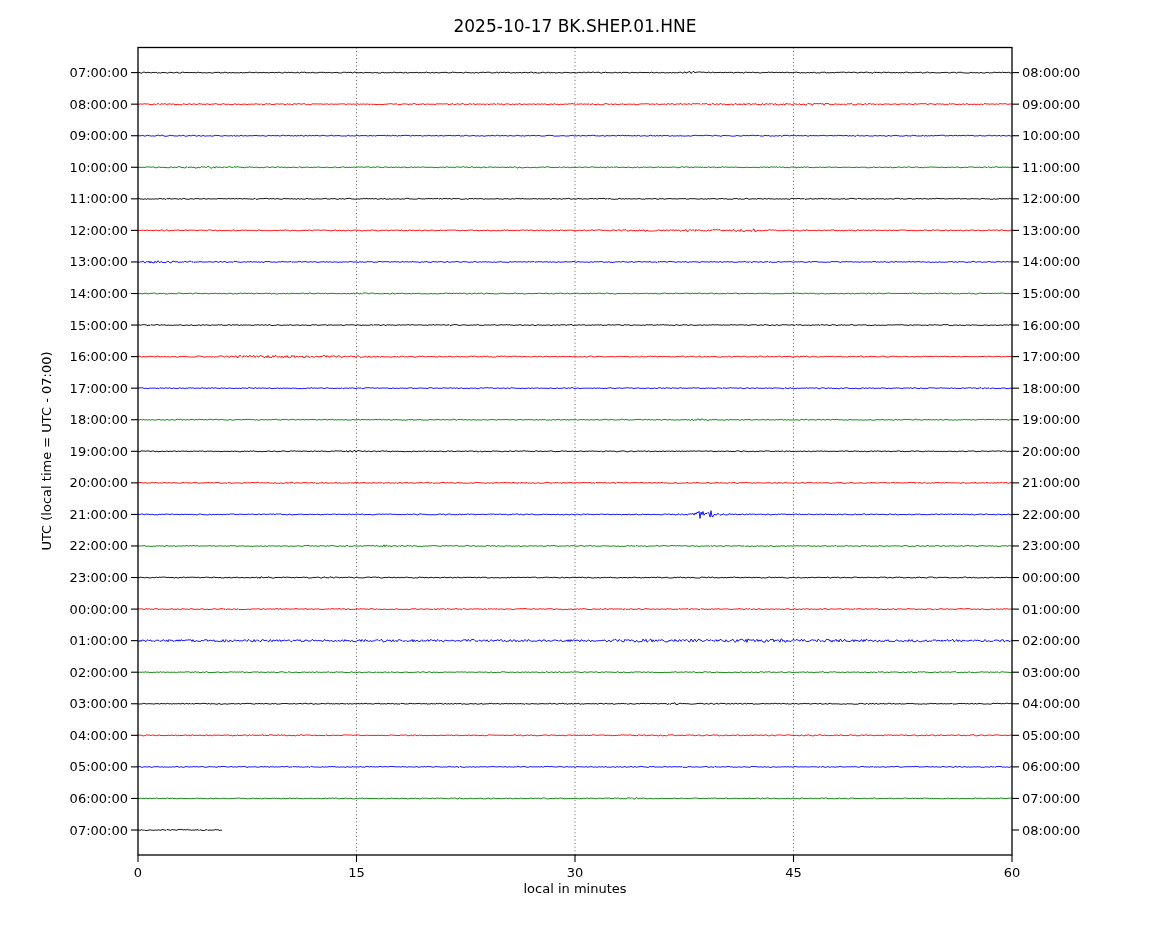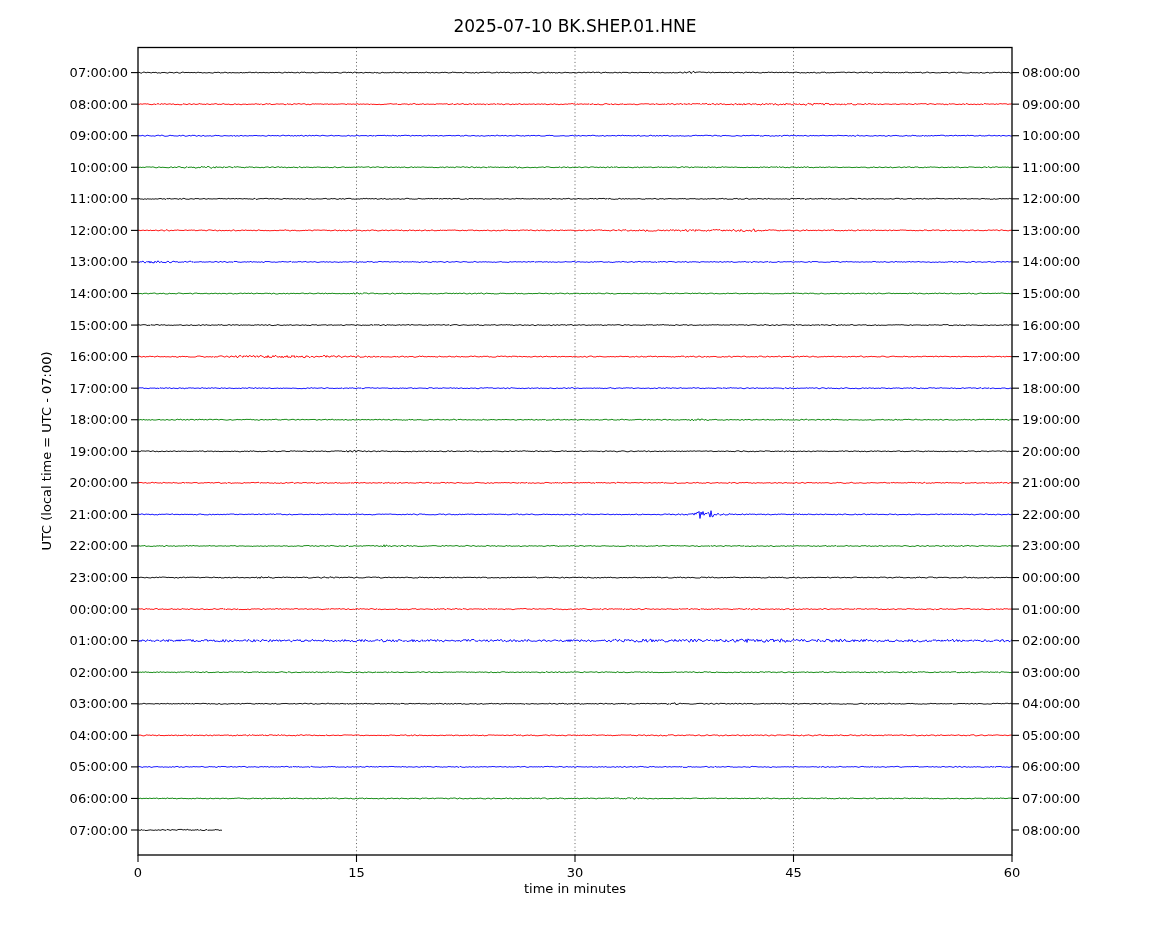--- a/index.html
+++ b/index.html
@@ -11,21 +11,21 @@
           font-size:13px;color:#000;}
   .ylabel{position:absolute;top:451px;left:46px;transform:translate(-50%,-50%) rotate(-90deg);
           white-space:nowrap;font-size:13px;color:#000;}
   svg{position:absolute;top:0;left:0;}
   .tick{font-family:"DejaVu Sans",sans-serif;font-size:13px;fill:#000;}
 </style>
 </head>
 <body>
 
 <div id="figure">
-  <div class="title">2025-07-10 BK.SHEP.01.HNE</div>
+  <div class="title">2025-10-17 BK.SHEP.01.HNE</div>
   <div class="ylabel">UTC (local time = UTC - 07:00)</div>
   <svg width="1150" height="950" viewBox="0 0 1150 950">
     <g>
         <line x1="356.5" y1="47.5" x2="356.5" y2="855" stroke="#000000" stroke-width="0.9" stroke-dasharray="1 2.6" opacity="0.7"></line>
         <line x1="575" y1="47.5" x2="575" y2="855" stroke="#000000" stroke-width="0.9" stroke-dasharray="1 2.6" opacity="0.7"></line>
         <line x1="793.5" y1="47.5" x2="793.5" y2="855" stroke="#000000" stroke-width="0.9" stroke-dasharray="1 2.6" opacity="0.7"></line>
       </g>
     <g>
         <path d="M138 72.60L139 72.13L140 72.82L141 73.04L142 73.12L143 72.10L144 72.18L145 72.23L146 72.93L147 72.49L148 72.19L149 72.65L150 72.40L151 73.14L152 72.65L153 72.34L154 72.51L155 72.60L156 72.15L157 73.10L158 73.01L159 72.60L160 73.13L161 73.06L162 72.31L163 72.75L164 72.27L165 72.67L166 72.71L167 73.03L168 73.13L169 72.41L170 72.24L171 72.63L172 72.41L173 72.80L174 73.12L175 72.54L176 72.52L177 72.07L178 72.76L179 73.06L180 73.13L181 72.83L182 72.14L183 72.15L184 72.38L185 72.92L186 72.12L187 72.86L188 72.23L189 72.64L190 72.61L191 72.64L192 72.36L193 72.86L194 72.39L195 72.56L196 72.98L197 72.55L198 72.20L199 72.38L200 72.80L201 72.22L202 73.07L203 72.84L204 72.78L205 72.56L206 73.12L207 72.69L208 72.96L209 72.27L210 72.90L211 72.73L212 73.13L213 73.04L214 72.66L215 72.08L216 72.79L217 72.30L218 72.38L219 72.19L220 72.82L221 73.15L222 72.41L223 73.12L224 72.33L225 72.27L226 72.34L227 72.75L228 73.10L229 72.64L230 72.50L231 72.86L232 72.90L233 72.30L234 73.02L235 72.52L236 73.11L237 72.47L238 72.97L239 72.76L240 72.97L241 72.07L242 73.06L243 72.79L244 72.57L245 73.06L246 72.14L247 73.06L248 72.32L249 72.37L250 72.14L251 72.41L252 72.93L253 72.28L254 72.88L255 72.51L256 72.12L257 72.45L258 73.08L259 72.59L260 72.47L261 72.73L262 72.61L263 72.65L264 72.19L265 73.01L266 72.49L267 72.74L268 72.62L269 73.13L270 72.43L271 72.44L272 72.61L273 72.19L274 72.86L275 72.71L276 72.13L277 73.01L278 72.26L279 72.32L280 72.39L281 72.89L282 72.90L283 73.11L284 72.38L285 72.16L286 72.40L287 72.80L288 72.50L289 72.05L290 72.83L291 72.32L292 72.30L293 72.60L294 72.80L295 72.73L296 72.88L297 72.40L298 72.18L299 73.13L300 72.92L301 72.23L302 72.13L303 72.48L304 72.21L305 72.06L306 72.98L307 72.61L308 72.73L309 72.71L310 72.74L311 72.90L312 72.32L313 72.26L314 72.80L315 72.82L316 73.03L317 72.69L318 72.95L319 72.35L320 72.37L321 72.32L322 72.31L323 72.51L324 72.13L325 73.05L326 72.48L327 72.42L328 73.07L329 72.13L330 72.59L331 72.75L332 72.89L333 72.73L334 72.68L335 72.40L336 72.64L337 72.16L338 72.79L339 72.80L340 73.08L341 73.05L342 72.78L343 72.07L344 72.46L345 72.06L346 72.51L347 72.99L348 72.10L349 72.45L350 72.62L351 72.09L352 72.98L353 73.08L354 72.14L355 72.12L356 72.44L357 72.39L358 72.98L359 72.63L360 72.85L361 72.33L362 72.71L363 72.96L364 73.14L365 72.32L366 72.48L367 72.52L368 72.69L369 72.61L370 72.24L371 72.93L372 72.61L373 73.13L374 72.66L375 72.12L376 73.14L377 72.40L378 72.89L379 73.10L380 73.15L381 72.97L382 72.20L383 72.42L384 72.79L385 72.84L386 72.57L387 73.05L388 72.38L389 73.12L390 72.23L391 72.61L392 72.94L393 72.40L394 72.13L395 72.24L396 72.97L397 72.43L398 72.85L399 72.55L400 72.31L401 72.40L402 72.62L403 72.95L404 73.03L405 72.34L406 72.23L407 73.12L408 72.86L409 72.89L410 72.40L411 72.48L412 72.80L413 72.48L414 72.75L415 72.47L416 72.62L417 72.15L418 72.88L419 72.98L420 72.31L421 72.87L422 72.61L423 72.55L424 72.89L425 72.60L426 72.14L427 72.12L428 72.85L429 72.54L430 72.84L431 73.07L432 72.06L433 72.73L434 72.70L435 73.08L436 72.17L437 72.71L438 72.69L439 73.10L440 72.54L441 72.83L442 72.09L443 72.62L444 72.49L445 72.17L446 72.52L447 72.51L448 72.82L449 73.11L450 72.52L451 72.94L452 72.15L453 72.07L454 72.54L455 72.17L456 72.64L457 72.65L458 72.70L459 72.54L460 72.77L461 72.31L462 72.78L463 73.00L464 73.05L465 72.16L466 72.21L467 72.48L468 72.60L469 72.72L470 72.63L471 72.99L472 72.84L473 72.50L474 73.10L475 73.00L476 72.15L477 72.61L478 73.06L479 72.98L480 72.34L481 72.40L482 72.50L483 72.07L484 72.31L485 72.76L486 72.28L487 72.27L488 72.18L489 72.30L490 72.18L491 73.06L492 72.78L493 73.11L494 72.48L495 72.99L496 72.31L497 72.08L498 72.67L499 73.07L500 72.18L501 72.19L502 72.58L503 72.56L504 72.06L505 72.39L506 72.89L507 72.16L508 72.45L509 72.19L510 72.86L511 73.09L512 72.71L513 72.92L514 72.30L515 73.11L516 72.72L517 72.44L518 73.04L519 72.51L520 72.37L521 72.79L522 72.97L523 72.43L524 72.76L525 72.20L526 72.44L527 72.73L528 72.80L529 72.68L530 72.32L531 72.07L532 72.21L533 72.85L534 73.05L535 72.51L536 72.54L537 73.01L538 73.04L539 73.03L540 72.83L541 72.81L542 72.33L543 72.10L544 72.56L545 72.85L546 72.93L547 72.61L548 72.24L549 72.19L550 73.13L551 72.50L552 72.43L553 73.11L554 72.07L555 73.13L556 72.68L557 72.94L558 72.95L559 72.18L560 72.74L561 72.82L562 73.07L563 72.61L564 72.71L565 72.10L566 72.49L567 72.68L568 72.41L569 72.76L570 72.92L571 72.71L572 72.92L573 72.34L574 72.74L575 72.57L576 73.06L577 72.87L578 72.50L579 72.19L580 72.57L581 72.59L582 72.94L583 72.35L584 72.09L585 72.35L586 73.15L587 72.24L588 72.22L589 72.29L590 72.37L591 72.86L592 72.18L593 72.13L594 72.13L595 73.10L596 72.08L597 72.47L598 72.27L599 72.15L600 72.78L601 73.05L602 73.13L603 72.17L604 72.72L605 72.16L606 72.18L607 72.88L608 72.47L609 72.77L610 72.77L611 72.76L612 72.71L613 72.97L614 72.47L615 72.20L616 72.49L617 72.74L618 72.88L619 72.57L620 72.12L621 73.10L622 72.74L623 72.09L624 72.62L625 72.19L626 72.61L627 72.19L628 72.79L629 72.81L630 73.01L631 72.82L632 72.06L633 72.65L634 72.48L635 72.85L636 72.34L637 72.84L638 72.84L639 72.67L640 72.10L641 72.63L642 72.30L643 72.96L644 72.06L645 72.97L646 72.13L647 72.98L648 72.14L649 72.80L650 73.07L651 72.06L652 72.31L653 72.78L654 72.95L655 72.85L656 72.40L657 72.29L658 72.95L659 72.79L660 72.73L661 73.02L662 72.16L663 72.59L664 72.66L665 73.02L666 72.73L667 72.81L668 72.58L669 73.03L670 72.37L671 72.81L672 73.13L673 72.21L674 72.57L675 73.08L676 72.45L677 73.13L678 72.52L679 72.49L680 72.05L681 72.35L682 72.98L683 72.99L684 72.61L685 71.70L686 73.13L687 72.47L688 72.27L689 71.75L690 71.63L691 73.49L692 72.70L693 71.43L694 71.45L695 73.02L696 72.23L697 72.21L698 72.12L699 71.97L700 71.85L701 72.21L702 72.34L703 72.05L704 72.31L705 72.31L706 72.50L707 72.91L708 72.16L709 72.05L710 72.69L711 72.98L712 72.23L713 72.10L714 72.60L715 72.89L716 72.26L717 72.87L718 72.16L719 72.69L720 72.20L721 72.44L722 72.82L723 72.25L724 72.99L725 72.14L726 72.42L727 72.57L728 72.83L729 72.31L730 72.16L731 72.61L732 72.11L733 72.99L734 73.07L735 72.40L736 72.56L737 72.33L738 72.28L739 72.49L740 72.57L741 72.91L742 72.21L743 73.08L744 73.10L745 72.20L746 72.20L747 72.18L748 72.78L749 72.09L750 72.54L751 72.76L752 72.20L753 72.08L754 72.60L755 72.47L756 72.99L757 72.17L758 72.60L759 72.86L760 72.92L761 73.00L762 72.76L763 72.14L764 72.73L765 72.62L766 72.33L767 72.75L768 72.12L769 72.06L770 72.60L771 72.23L772 72.18L773 72.43L774 72.60L775 72.73L776 72.13L777 72.42L778 72.77L779 72.46L780 72.18L781 72.84L782 72.18L783 72.20L784 72.89L785 72.48L786 72.44L787 72.10L788 72.32L789 72.59L790 72.91L791 72.35L792 72.91L793 72.58L794 72.37L795 72.32L796 72.08L797 72.25L798 72.60L799 72.35L800 73.13L801 72.91L802 72.33L803 73.08L804 72.49L805 72.94L806 73.02L807 72.58L808 72.36L809 72.87L810 72.92L811 72.22L812 72.90L813 72.59L814 72.14L815 72.45L816 73.08L817 73.04L818 72.60L819 72.89L820 73.04L821 72.52L822 72.08L823 72.40L824 72.19L825 72.06L826 73.02L827 72.88L828 72.51L829 72.96L830 72.73L831 72.63L832 72.74L833 72.37L834 72.92L835 72.72L836 72.36L837 72.34L838 72.48L839 72.26L840 72.50L841 72.07L842 72.32L843 72.14L844 72.10L845 72.31L846 72.87L847 72.67L848 72.09L849 72.36L850 72.19L851 72.70L852 72.38L853 72.32L854 72.13L855 72.23L856 72.74L857 72.75L858 73.12L859 72.54L860 72.39L861 72.34L862 72.11L863 72.96L864 72.51L865 72.40L866 72.05L867 72.25L868 72.05L869 73.02L870 72.61L871 72.58L872 73.13L873 73.13L874 72.09L875 72.29L876 72.60L877 72.06L878 72.82L879 72.14L880 72.62L881 72.88L882 72.87L883 72.25L884 72.07L885 72.36L886 72.36L887 72.73L888 72.10L889 72.26L890 72.94L891 72.47L892 72.77L893 72.75L894 72.45L895 72.76L896 72.95L897 72.09L898 73.11L899 72.70L900 72.55L901 73.01L902 72.23L903 72.70L904 72.96L905 72.09L906 72.24L907 72.16L908 72.28L909 72.95L910 72.51L911 72.79L912 73.07L913 72.11L914 73.06L915 72.37L916 72.22L917 72.60L918 72.37L919 72.51L920 72.25L921 72.18L922 73.14L923 73.08L924 72.56L925 73.01L926 72.26L927 72.14L928 72.08L929 72.66L930 72.97L931 72.76L932 72.57L933 72.44L934 72.58L935 72.78L936 72.90L937 72.93L938 72.78L939 72.73L940 73.04L941 72.68L942 72.42L943 72.55L944 72.57L945 72.25L946 72.62L947 72.08L948 72.95L949 72.95L950 73.05L951 72.47L952 72.41L953 72.39L954 72.22L955 72.36L956 73.02L957 73.00L958 72.33L959 72.15L960 72.51L961 72.07L962 72.60L963 72.97L964 72.73L965 72.99L966 72.94L967 73.07L968 73.07L969 72.97L970 72.84L971 72.07L972 72.81L973 72.81L974 72.60L975 72.80L976 72.82L977 72.45L978 72.98L979 72.97L980 72.99L981 72.06L982 73.03L983 73.00L984 72.99L985 73.12L986 72.42L987 72.69L988 72.06L989 73.12L990 72.88L991 72.82L992 72.83L993 72.67L994 72.05L995 72.45L996 72.40L997 72.81L998 72.42L999 72.39L1000 72.19L1001 73.05L1002 72.28L1003 72.17L1004 72.75L1005 72.10L1006 72.91L1007 72.46L1008 72.43L1009 72.10L1010 73.08L1011 72.96L1012 72.91" fill="none" stroke="#000000" stroke-width="0.9" stroke-linejoin="round"></path>
         <path d="M138 104.16L139 104.31L140 104.13L141 103.67L142 104.52L143 103.79L144 104.03L145 103.68L146 103.99L147 104.10L148 103.64L149 104.54L150 104.26L151 104.71L152 104.58L153 104.51L154 103.86L155 104.18L156 104.70L157 103.63L158 103.99L159 103.72L160 104.73L161 103.84L162 103.61L163 104.48L164 103.77L165 103.71L166 104.11L167 104.51L168 103.99L169 104.10L170 103.70L171 104.28L172 104.40L173 103.70L174 104.25L175 104.64L176 104.55L177 104.44L178 104.19L179 104.68L180 104.76L181 104.68L182 104.74L183 103.73L184 104.04L185 104.14L186 104.35L187 104.70L188 104.13L189 103.81L190 103.75L191 104.49L192 104.54L193 103.99L194 103.79L195 104.21L196 104.52L197 104.21L198 104.33L199 103.63L200 103.61L201 104.26L202 103.76L203 104.74L204 103.81L205 104.61L206 104.34L207 103.65L208 104.14L209 104.27L210 104.64L211 104.28L212 103.91L213 104.32L214 104.00L215 103.72L216 103.65L217 104.00L218 104.50L219 104.25L220 104.20L221 104.55L222 104.00L223 103.77L224 103.59L225 104.57L226 104.02L227 104.55L228 104.10L229 104.12L230 104.67L231 104.59L232 104.62L233 104.60L234 104.16L235 103.62L236 104.31L237 104.49L238 104.15L239 104.05L240 104.60L241 104.59L242 104.71L243 103.85L244 104.48L245 103.92L246 104.35L247 104.62L248 104.36L249 104.10L250 104.33L251 104.19L252 104.10L253 104.14L254 104.34L255 104.00L256 103.56L257 104.14L258 104.17L259 104.06L260 104.74L261 103.62L262 104.61L263 104.66L264 104.44L265 104.27L266 103.75L267 103.57L268 104.46L269 103.76L270 103.65L271 104.43L272 104.59L273 104.49L274 104.29L275 104.40L276 104.01L277 103.76L278 104.10L279 104.06L280 104.24L281 103.73L282 104.23L283 103.63L284 104.46L285 104.57L286 104.75L287 103.75L288 103.90L289 104.57L290 103.75L291 104.47L292 104.71L293 104.34L294 103.59L295 103.90L296 104.13L297 104.18L298 103.67L299 103.63L300 103.91L301 104.21L302 104.20L303 103.68L304 103.81L305 103.78L306 104.61L307 104.71L308 103.95L309 104.62L310 104.73L311 104.46L312 104.05L313 103.63L314 104.21L315 103.98L316 103.70L317 104.34L318 103.59L319 104.39L320 103.62L321 104.13L322 104.03L323 104.27L324 104.48L325 103.61L326 104.47L327 103.63L328 104.15L329 104.55L330 103.88L331 104.34L332 103.77L333 104.28L334 104.35L335 104.13L336 104.07L337 104.37L338 104.12L339 103.99L340 104.17L341 103.78L342 103.94L343 103.78L344 104.08L345 103.87L346 104.71L347 104.22L348 103.59L349 104.42L350 103.77L351 104.24L352 104.34L353 103.97L354 104.08L355 104.28L356 104.17L357 103.74L358 103.79L359 104.63L360 103.98L361 104.07L362 104.34L363 103.94L364 104.00L365 104.36L366 104.18L367 103.98L368 104.12L369 104.31L370 104.76L371 103.66L372 104.75L373 103.99L374 104.56L375 104.17L376 104.70L377 104.35L378 104.65L379 104.14L380 104.52L381 104.71L382 104.44L383 104.56L384 104.35L385 104.12L386 104.38L387 104.03L388 103.96L389 103.92L390 103.71L391 103.57L392 104.08L393 103.97L394 104.39L395 103.73L396 104.25L397 103.64L398 104.73L399 104.23L400 104.62L401 104.48L402 103.95L403 104.09L404 103.92L405 103.81L406 104.27L407 103.73L408 104.65L409 104.64L410 103.95L411 104.10L412 104.44L413 103.65L414 103.57L415 103.62L416 104.45L417 104.35L418 104.20L419 104.66L420 103.94L421 104.34L422 104.06L423 103.56L424 104.28L425 104.55L426 104.15L427 104.15L428 103.89L429 104.36L430 104.29L431 104.13L432 104.32L433 104.11L434 104.22L435 104.67L436 104.03L437 103.73L438 104.04L439 103.92L440 103.81L441 104.01L442 103.77L443 104.34L444 103.68L445 104.08L446 103.79L447 103.70L448 104.34L449 104.71L450 104.13L451 104.34L452 103.83L453 103.72L454 104.74L455 104.30L456 104.38L457 103.80L458 103.63L459 104.56L460 104.09L461 104.26L462 103.60L463 103.60L464 104.24L465 104.60L466 104.07L467 104.50L468 104.55L469 103.92L470 103.81L471 103.93L472 104.67L473 103.58L474 103.90L475 104.58L476 104.47L477 103.96L478 103.99L479 104.36L480 103.82L481 104.29L482 104.38L483 104.06L484 103.96L485 104.72L486 104.59L487 103.58L488 104.65L489 104.39L490 104.35L491 103.93L492 104.22L493 104.11L494 103.65L495 104.07L496 104.63L497 103.64L498 104.17L499 103.78L500 104.58L501 103.88L502 103.90L503 104.75L504 104.68L505 104.27L506 103.84L507 104.04L508 103.89L509 104.00L510 104.60L511 104.71L512 104.17L513 103.91L514 104.66L515 104.30L516 103.93L517 104.31L518 104.37L519 103.62L520 103.74L521 104.37L522 104.44L523 104.47L524 103.85L525 104.19L526 104.44L527 104.07L528 104.59L529 103.72L530 104.27L531 104.17L532 104.21L533 104.05L534 103.78L535 104.46L536 104.56L537 103.89L538 104.24L539 103.79L540 104.54L541 104.16L542 103.61L543 104.57L544 103.93L545 103.96L546 104.16L547 104.75L548 104.56L549 104.41L550 104.24L551 103.85L552 104.45L553 104.39L554 103.87L555 103.72L556 104.67L557 104.01L558 104.48L559 104.74L560 104.45L561 104.15L562 104.30L563 104.64L564 104.08L565 104.25L566 103.81L567 104.48L568 104.01L569 103.78L570 104.05L571 103.72L572 103.59L573 103.67L574 104.31L575 103.64L576 104.73L577 103.66L578 104.49L579 104.12L580 104.07L581 103.84L582 103.97L583 104.41L584 104.08L585 103.88L586 104.38L587 103.88L588 104.53L589 103.59L590 104.60L591 104.22L592 104.21L593 103.56L594 104.71L595 104.27L596 104.65L597 104.42L598 103.90L599 104.34L600 104.75L601 104.72L602 104.75L603 104.74L604 104.00L605 103.79L606 103.56L607 103.72L608 104.33L609 104.08L610 104.66L611 103.57L612 104.46L613 104.49L614 104.59L615 103.63L616 104.45L617 104.18L618 104.68L619 104.55L620 104.16L621 103.99L622 104.31L623 103.61L624 104.75L625 104.04L626 104.73L627 104.07L628 104.24L629 104.15L630 104.08L631 104.18L632 104.35L633 104.38L634 103.79L635 104.50L636 104.65L637 104.67L638 104.71L639 104.07L640 104.19L641 103.75L642 103.92L643 103.88L644 104.08L645 103.60L646 103.93L647 103.66L648 103.98L649 103.74L650 104.72L651 103.89L652 104.28L653 103.71L654 104.27L655 104.65L656 103.54L657 104.15L658 103.99L659 104.62L660 104.24L661 104.50L662 104.13L663 104.08L664 104.53L665 103.71L666 104.76L667 104.01L668 103.68L669 103.69L670 104.64L671 103.76L672 103.64L673 103.73L674 104.66L675 104.65L676 104.14L677 103.88L678 103.89L679 104.43L680 103.52L681 103.63L682 104.31L683 104.51L684 103.48L685 104.38L686 103.82L687 104.77L688 103.48L689 104.25L690 103.69L691 104.82L692 103.91L693 103.55L694 103.84L695 103.78L696 103.89L697 103.53L698 103.84L699 103.83L700 103.70L701 104.70L702 103.70L703 103.80L704 103.94L705 103.96L706 103.43L707 103.63L708 104.89L709 104.00L710 104.38L711 104.64L712 103.50L713 103.87L714 103.80L715 104.93L716 104.42L717 103.51L718 104.47L719 104.38L720 103.74L721 103.48L722 104.31L723 104.49L724 103.76L725 104.44L726 104.75L727 104.45L728 104.51L729 104.44L730 104.48L731 104.06L732 104.04L733 105.00L734 104.68L735 103.44L736 103.86L737 104.33L738 104.81L739 103.62L740 104.99L741 103.74L742 104.85L743 104.77L744 103.31L745 105.01L746 104.05L747 104.32L748 103.47L749 104.06L750 103.53L751 104.99L752 104.37L753 103.55L754 104.38L755 103.73L756 103.79L757 104.68L758 104.63L759 104.25L760 104.66L761 105.11L762 103.89L763 103.65L764 104.89L765 104.16L766 103.76L767 103.67L768 104.58L769 103.99L770 103.43L771 104.38L772 103.34L773 104.54L774 104.90L775 103.38L776 104.24L777 104.66L778 104.92L779 105.13L780 104.08L781 104.26L782 104.90L783 104.04L784 103.94L785 105.08L786 103.31L787 103.96L788 103.84L789 104.30L790 103.70L791 104.40L792 105.00L793 104.31L794 103.78L795 103.70L796 104.57L797 103.83L798 104.83L799 103.65L800 104.13L801 104.84L802 104.43L803 104.45L804 103.94L805 105.09L806 105.09L807 104.43L808 103.31L809 103.46L810 104.34L811 103.56L812 105.11L813 104.92L814 103.14L815 103.87L816 103.63L817 103.60L818 103.68L819 103.96L820 103.33L821 103.70L822 104.18L823 103.45L824 105.15L825 103.70L826 103.30L827 103.56L828 103.65L829 103.64L830 105.11L831 104.27L832 104.35L833 104.77L834 104.59L835 103.77L836 103.87L837 104.40L838 104.24L839 104.08L840 104.43L841 104.97L842 103.72L843 104.77L844 103.77L845 104.67L846 104.88L847 103.83L848 103.89L849 103.81L850 104.06L851 103.44L852 103.67L853 104.86L854 104.66L855 104.91L856 104.82L857 104.20L858 103.60L859 104.33L860 103.79L861 104.25L862 104.27L863 104.61L864 104.45L865 103.63L866 103.72L867 104.83L868 103.66L869 103.86L870 103.48L871 104.21L872 104.30L873 103.63L874 104.37L875 104.28L876 104.65L877 103.63L878 104.66L879 104.38L880 103.83L881 104.22L882 104.50L883 104.57L884 104.01L885 104.14L886 103.72L887 104.25L888 103.80L889 104.22L890 104.29L891 104.37L892 104.49L893 103.76L894 104.39L895 103.67L896 104.05L897 104.58L898 104.21L899 104.68L900 103.84L901 104.21L902 103.81L903 103.96L904 104.07L905 103.93L906 104.09L907 104.71L908 103.91L909 103.74L910 104.08L911 104.15L912 104.29L913 104.67L914 104.28L915 103.63L916 103.69L917 104.59L918 103.85L919 103.97L920 103.89L921 103.63L922 103.65L923 103.86L924 103.71L925 103.71L926 103.59L927 104.46L928 104.45L929 104.01L930 103.70L931 103.61L932 104.00L933 104.01L934 104.17L935 104.66L936 104.24L937 103.80L938 103.96L939 104.02L940 103.82L941 104.25L942 104.12L943 103.75L944 104.68L945 104.62L946 104.02L947 104.60L948 104.75L949 103.68L950 103.89L951 104.31L952 103.71L953 103.99L954 103.78L955 104.26L956 104.39L957 104.52L958 104.42L959 104.23L960 104.07L961 104.62L962 104.32L963 103.74L964 104.05L965 104.71L966 103.68L967 103.59L968 104.22L969 104.45L970 104.56L971 103.97L972 104.55L973 104.41L974 104.11L975 104.15L976 104.71L977 104.48L978 103.91L979 104.62L980 104.50L981 103.90L982 104.26L983 104.69L984 103.67L985 103.56L986 103.85L987 104.15L988 103.66L989 104.36L990 104.13L991 104.00L992 103.98L993 103.99L994 103.99L995 104.71L996 103.80L997 103.92L998 104.55L999 103.78L1000 103.77L1001 103.56L1002 104.06L1003 103.85L1004 103.78L1005 103.75L1006 103.85L1007 103.94L1008 104.68L1009 103.83L1010 104.25L1011 103.87L1012 103.77" fill="none" stroke="#ff0000" stroke-width="0.9" stroke-linejoin="round"></path>
@@ -162,14 +162,14 @@
         <text x="1022" y="802.9416666666667" text-anchor="start" class="tick">07:00:00</text>
         <text x="128" y="834.5" text-anchor="end" class="tick">07:00:00</text>
         <text x="1022" y="834.5" text-anchor="start" class="tick">08:00:00</text>
         <text x="138" y="877" text-anchor="middle" class="tick">0</text>
         <text x="356.5" y="877" text-anchor="middle" class="tick">15</text>
         <text x="575" y="877" text-anchor="middle" class="tick">30</text>
         <text x="793.5" y="877" text-anchor="middle" class="tick">45</text>
         <text x="1012" y="877" text-anchor="middle" class="tick">60</text>
       </g>
   </svg>
-  <div class="xlabel">time in minutes</div>
+  <div class="xlabel">local in minutes</div>
 </div>
 
 </body></html>

